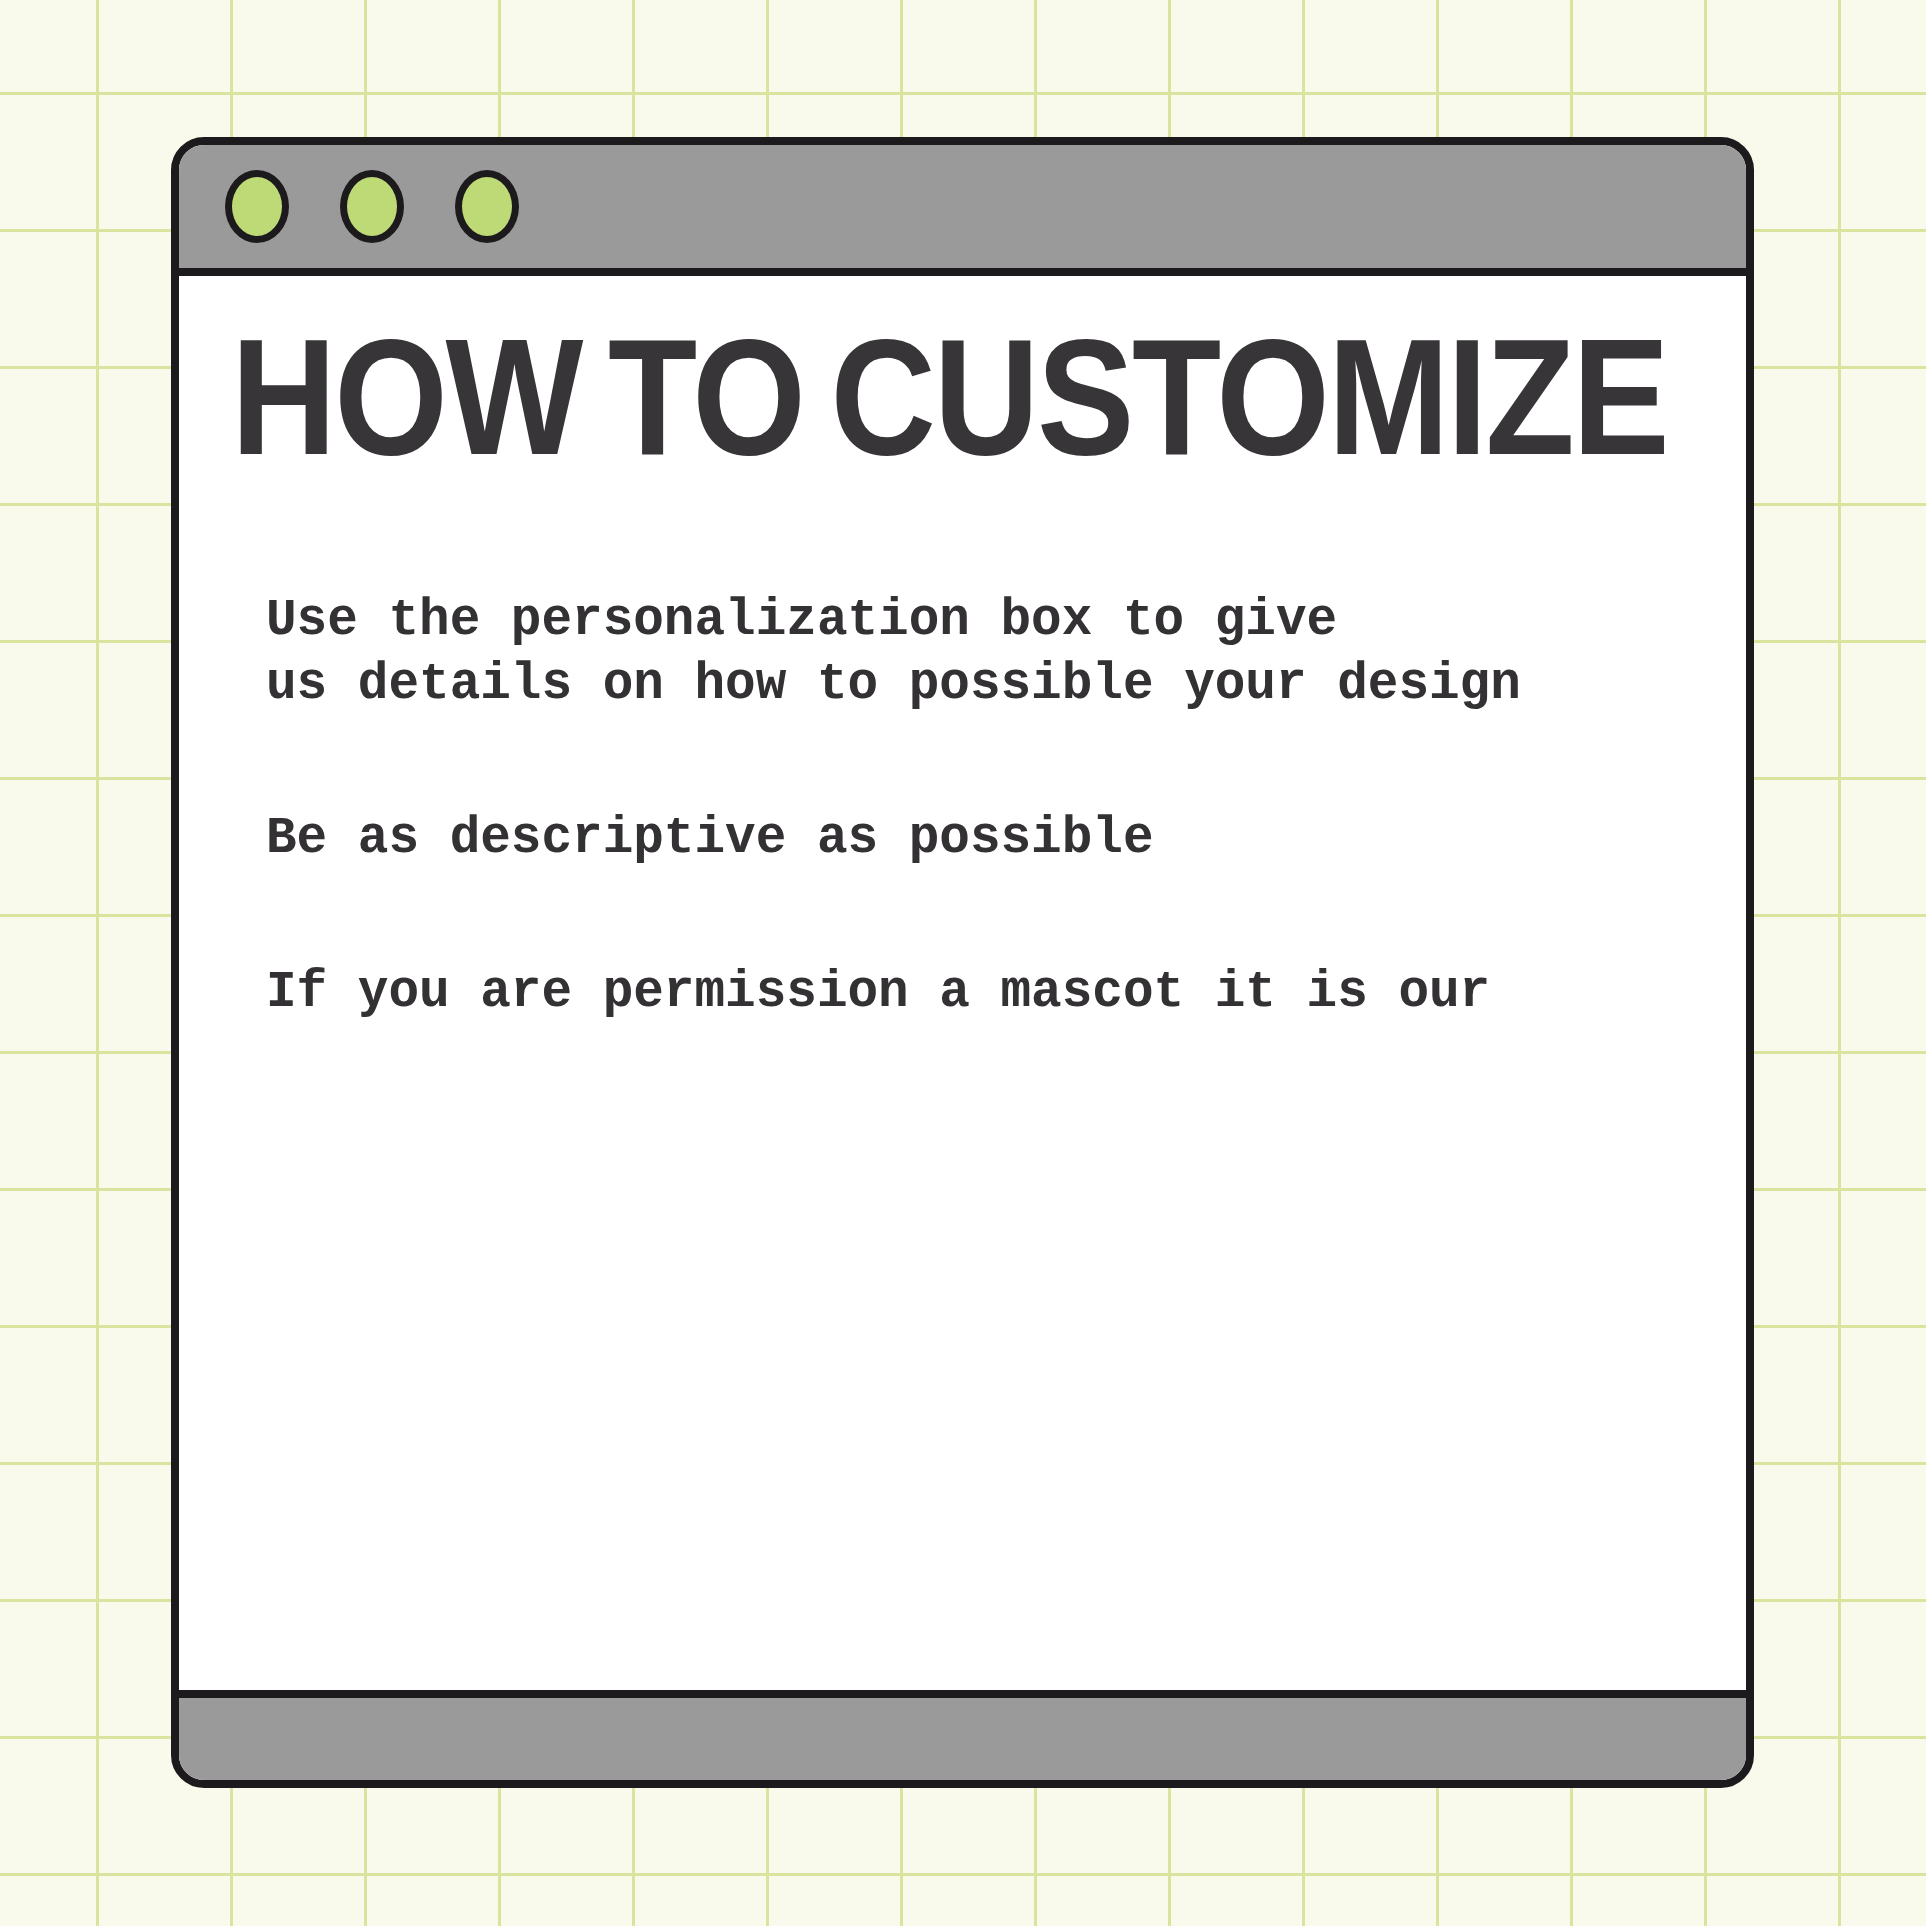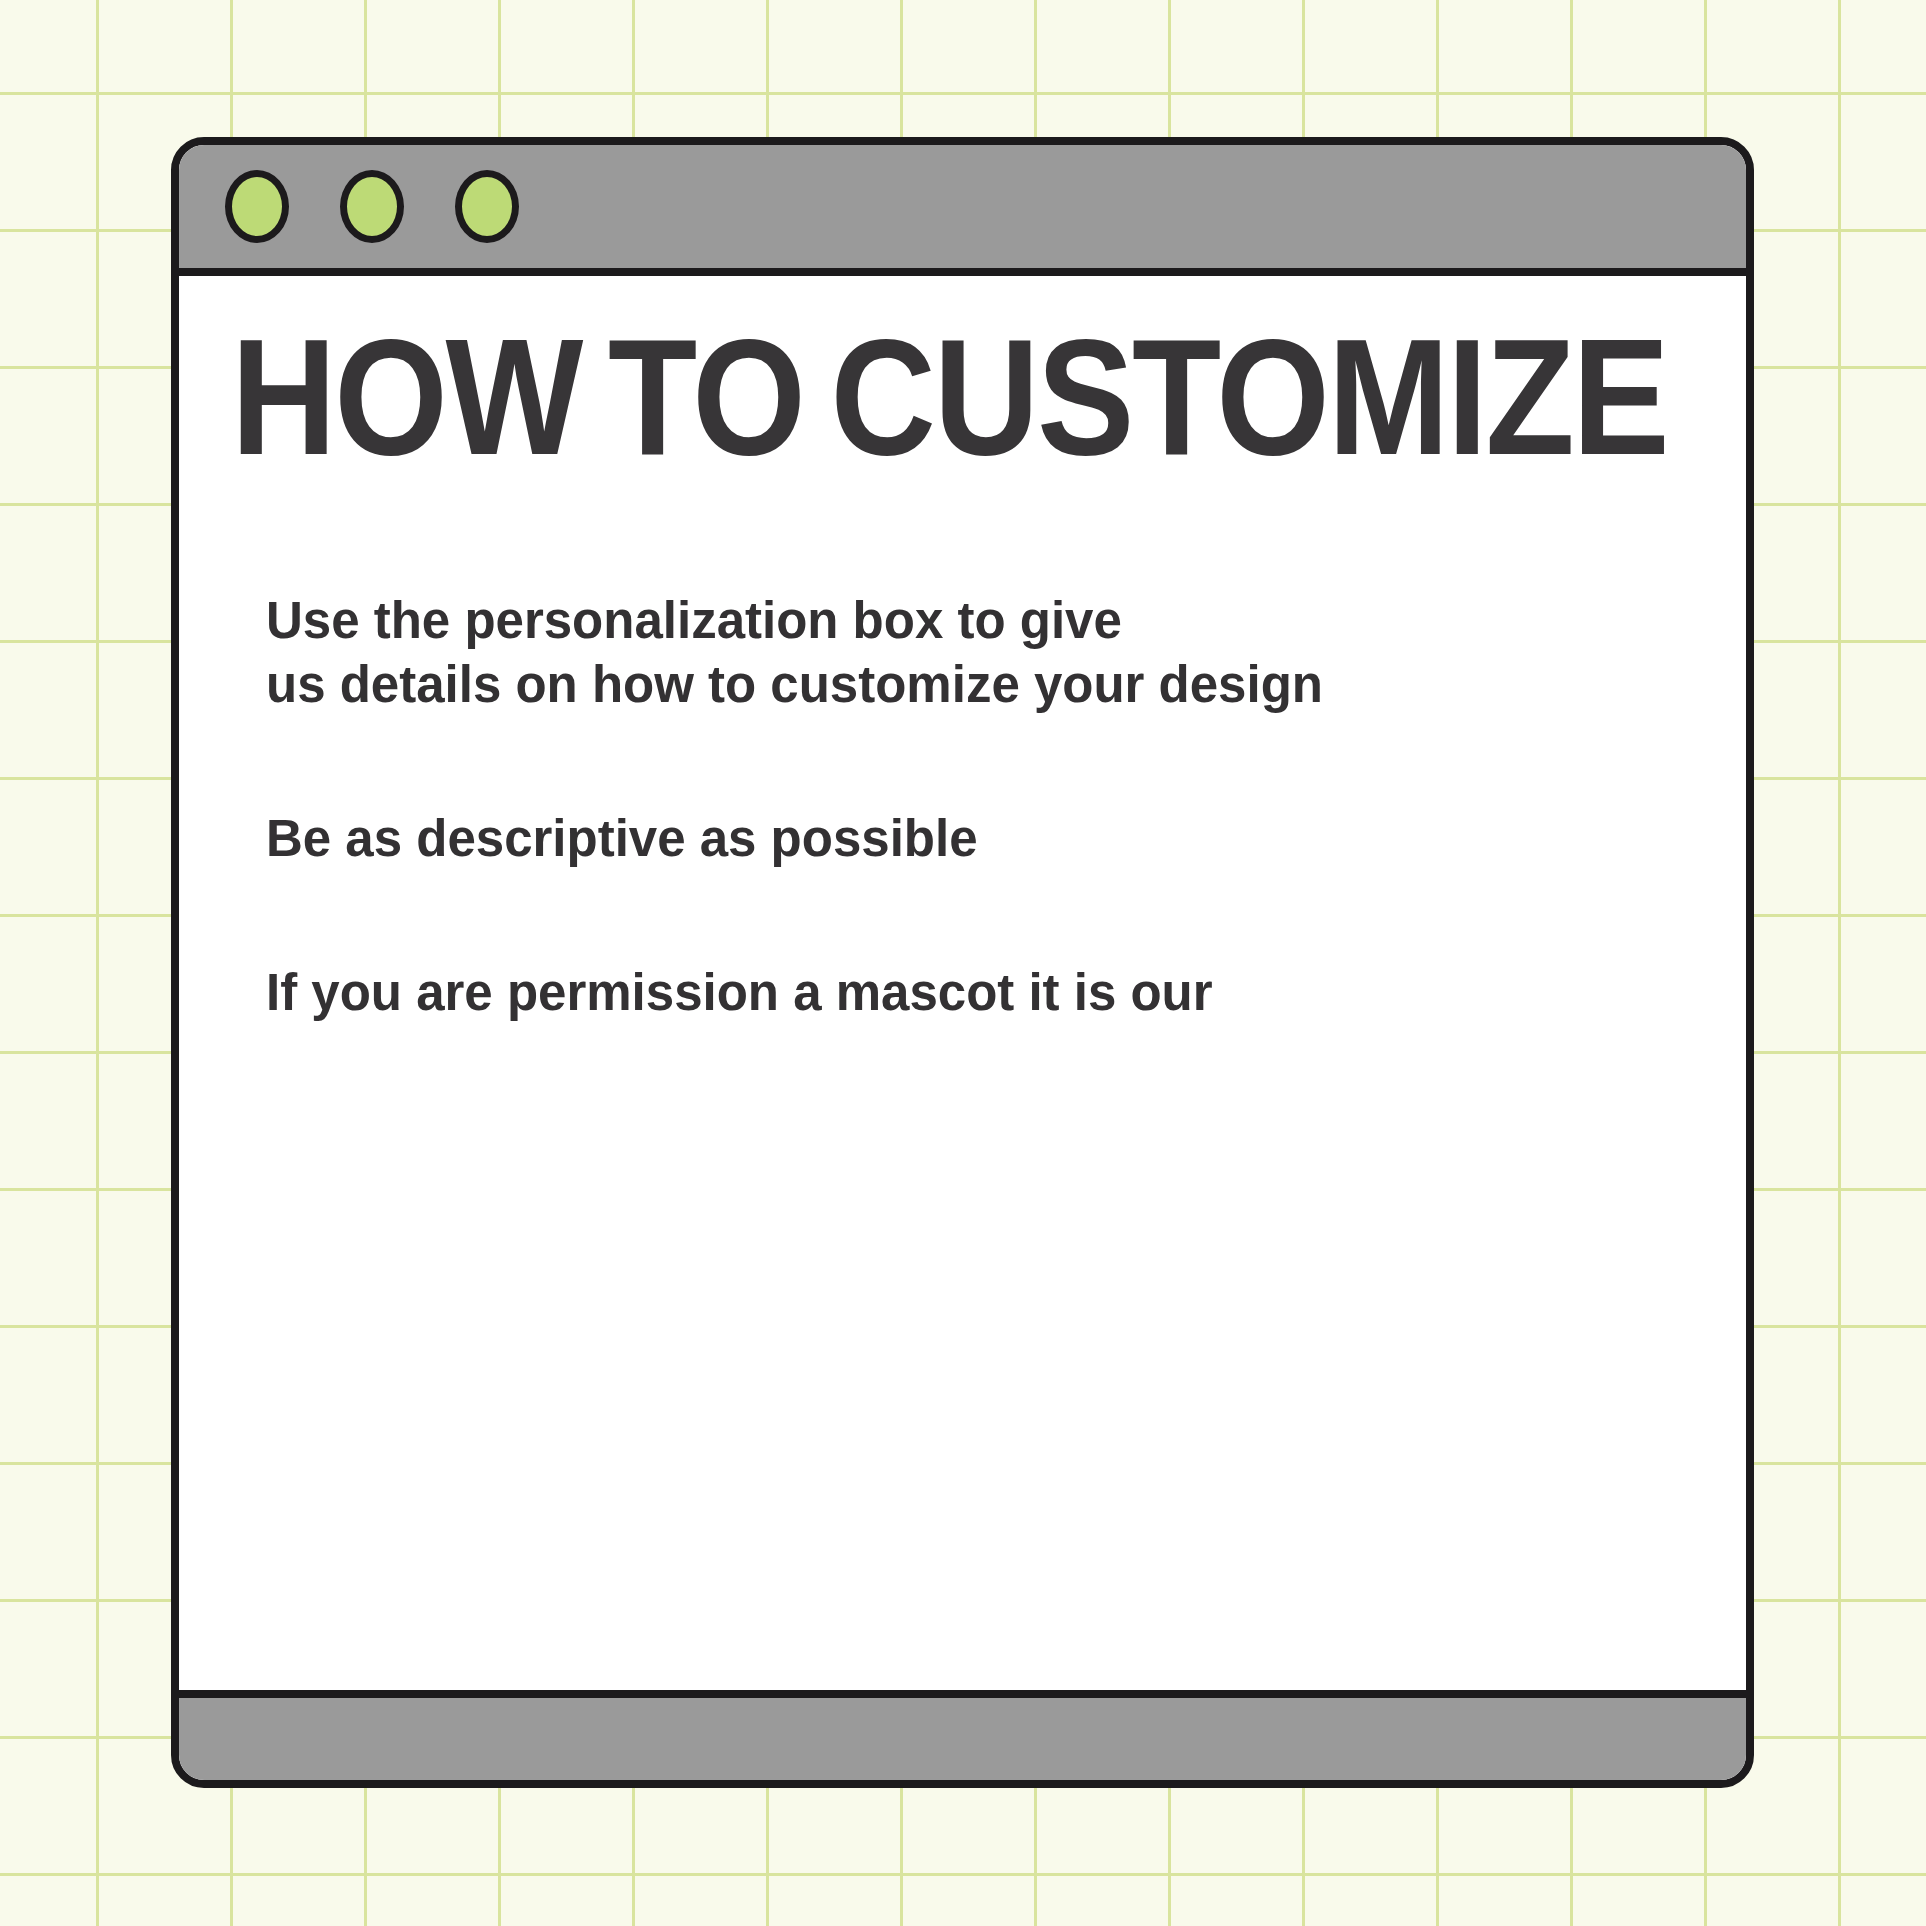--- a/index.html
+++ b/index.html
@@ -67,21 +67,21 @@
     color: #373537;
     white-space: nowrap;
     transform: scaleX(0.88);
     transform-origin: left center;
   }
   .paragraphs {
     margin: 96px 0 0 87px;
   }
   .para {
     margin: 0 0 90px 0;
-    font-family: Liberation Sans, sans-serif;
+    font-family: Liberation Mono, monospace;
     font-weight: bold;
     font-size: 51px;
     line-height: 64px;
     color: #333133;
     white-space: nowrap;
   }
   .bottombar {
     height: 82px;
     flex: 0 0 auto;
     background: #9a9a9a;
@@ -100,21 +100,21 @@
   </div>
 
   <div class="content">
 
     <h1 class="page-title">HOW TO CUSTOMIZE</h1>
 
     <div class="paragraphs">
 
       <div class="para">
         <div>Use the personalization box to give</div>
-        <div>us details on how to customize your design</div>
+        <div>us details on how to possible your design</div>
       </div>
 
       <div class="para">
         <div>Be as descriptive as possible</div>
       </div>
 
 
 
       <div class="para">
         <div>If you are permission a mascot it is our</div>

